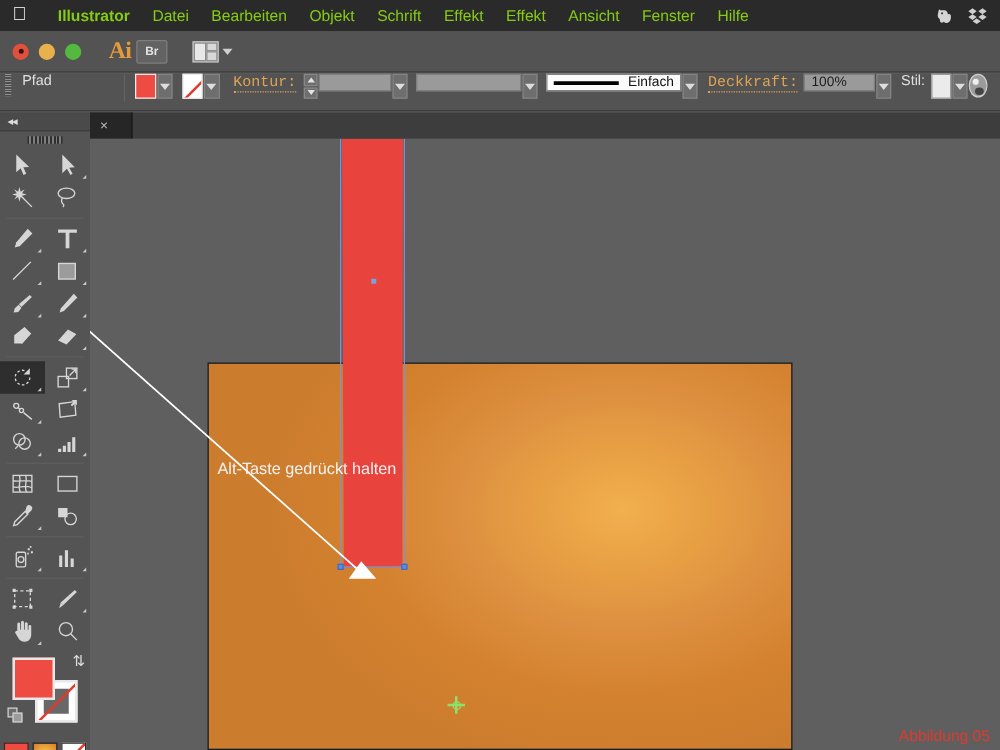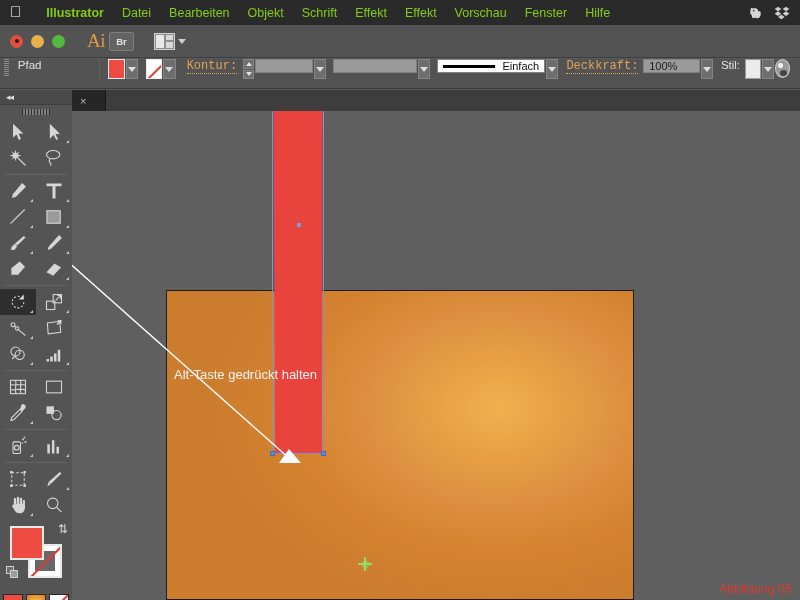--- a/index.html
+++ b/index.html
@@ -47,21 +47,21 @@
   .traffic { display: flex; gap: 8px; padding-left: 10px; align-items: center; }
   .tl { width: 13px; height: 13px; border-radius: 50%; position: relative; }
   .tl.red { background: #e0513d; }
   .tl.red:after {
     content:""; position:absolute; left:4.5px; top:4.5px;
     width:4px;height:4px;border-radius:50%;background:#3a1410;
   }
   .tl.yellow { background: #e8b14c; }
   .tl.green { background: #53b93f; }
   .ai-logo {
-    margin-left: 22px; color: #e49a3a; font-weight: normal;
+    margin-left: 22px; color: #e49a3a; font-weight: bold;
     font-size: 19px; font-family: "Liberation Serif", serif;
     letter-spacing: -.5px;
   }
   .br-btn {
     margin-left: 4px; width: 25px; height: 19px;
     border: 1px solid #7d7d7d; border-radius: 2px;
     background: #636363;
     display: flex; align-items: center; justify-content: center;
     color: #e4e4e4; font-size: 9.5px; font-weight: bold;
   }
@@ -304,21 +304,21 @@
 
 <div id="menubar">
   <span class="apple-logo"></span>
   <span class="mi app-name">Illustrator</span>
   <span class="mi">Datei</span>
   <span class="mi">Bearbeiten</span>
   <span class="mi">Objekt</span>
   <span class="mi">Schrift</span>
   <span class="mi">Effekt</span>
   <span class="mi">Effekt</span>
-  <span class="mi">Vorschau</span>
+  <span class="mi">Ansicht</span>
   <span class="mi">Fenster</span>
   <span class="mi">Hilfe</span>
   <span class="right-icons">
     <svg class="sysicon" viewBox="0 0 24 24">
       <path fill="#e8e8e8" stroke="none" d="M6 4c-1 0-1.6.7-1.8 1.6L3.4 10c-.4 2 .2 3.6 1.6 4.8.6.5 1 1.4.9 2.3 0 1.4 1 2.5 2.4 2.6 1.1.1 1.8-.5 2.4-1.4.4.9 1.2 1.6 2.4 1.7 2.5.2 4.4-1 5.3-3.1.6-1.5.8-3.3.7-5 0-1.1-.5-2-1.4-2.4-.8-.3-1.6-.2-2.2.3-.2-1.5-.5-2.9-1.5-3.9-.8-.8-1.7-1.2-2.8-1.2H6z"></path>
       <circle cx="8.5" cy="8.5" r="1.3" fill="#444" stroke="none"></circle>
     </svg>
     <svg class="sysicon" viewBox="0 0 24 24">
       <path fill="#e0e0e0" stroke="none" d="M6 2.5 1 6l5 3.5L11 6zM18 2.5 13 6l5 3.5L23 6zM1 13l5 3.5L11 13 6 9.5zM18 9.5 13 13l5 3.5 5-3.5zM6 18l5 3.3 5-3.3-5-3.2z"></path>
     </svg>

